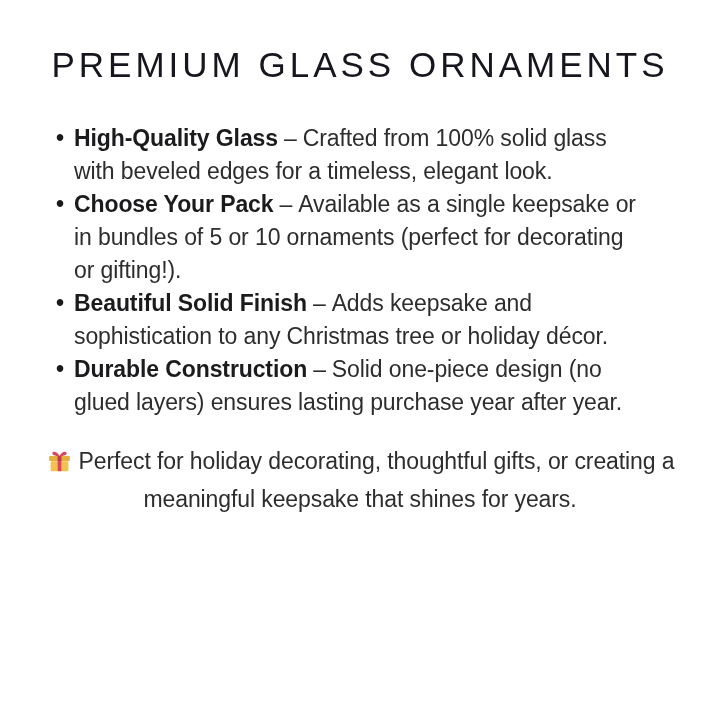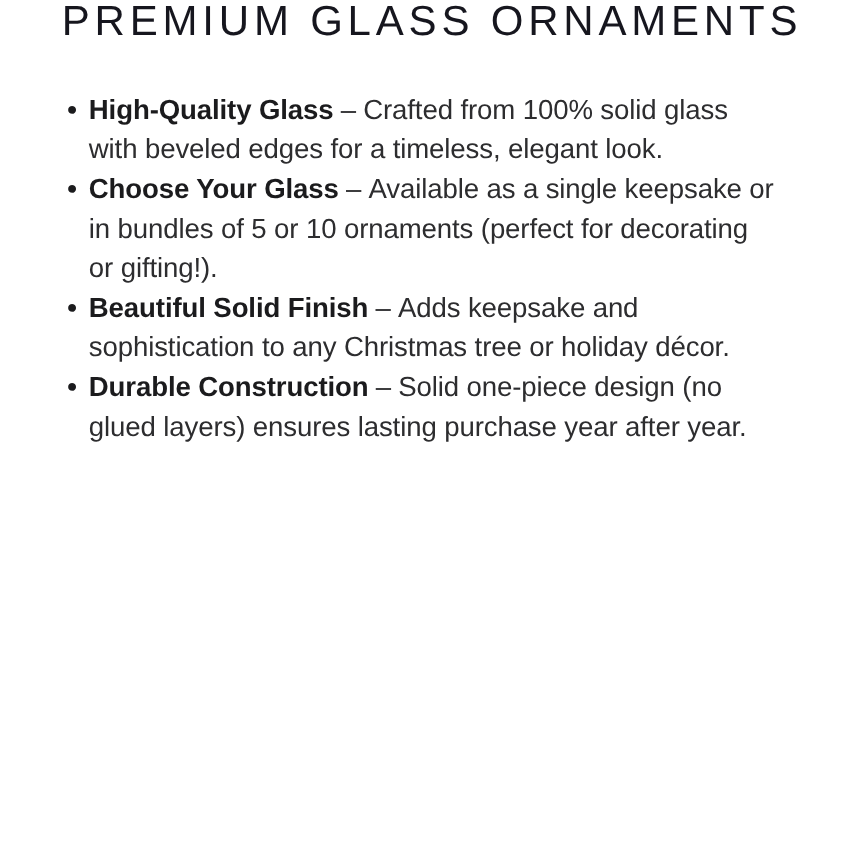--- a/index.html
+++ b/index.html
@@ -14,21 +14,21 @@
   }
   *{box-sizing:border-box;}
   html,body{margin:0;padding:0;}
   body{
     width:720px;height:720px;
     background:var(--background,#fff);
     font-family:"Liberation Sans","DejaVu Sans",sans-serif;
     color:var(--body-text,#2d2d2f);
     overflow:hidden;
   }
-  .sheet{}
+  .sheet{padding-top:47px;}
   .title{
     margin:0 0 40px 0;
     text-align:center;
     font-family:"Liberation Sans","DejaVu Sans",sans-serif;
     font-weight:300;
     font-size:35px;
     line-height:1;
     letter-spacing:4px;
     color:var(--title-text,#16161e);
     white-space:nowrap;
@@ -77,24 +77,36 @@
 
 <main class="sheet">
 
   <h1 class="title">PREMIUM GLASS ORNAMENTS</h1>
 
   <ul class="features">
     <li data-marker="•">
       <span class="feature-label">High-Quality Glass</span><span class="feature-sep">–</span><span>Crafted from 100% solid glass with beveled edges for a timeless, elegant look.</span>
     </li>
     <li data-marker="•">
-      <span class="feature-label">Choose Your Glass</span><span class="feature-sep">–</span><span>Available as a single keepsake or in bundles of 5 or 10 ornaments (perfect for decorating or gifting!).</span>
+      <span class="feature-label">Choose Your Pack</span><span class="feature-sep">–</span><span>Available as a single keepsake or in bundles of 5 or 10 ornaments (perfect for decorating or gifting!).</span>
     </li>
     <li data-marker="•">
       <span class="feature-label">Beautiful Solid Finish</span><span class="feature-sep">–</span><span>Adds keepsake and sophistication to any Christmas tree or holiday décor.</span>
     </li>
     <li data-marker="•">
       <span class="feature-label">Durable Construction</span><span class="feature-sep">–</span><span>Solid one-piece design (no glued layers) ensures lasting purchase year after year.</span>
     </li>
   </ul>
 
+  <p class="footer-note">
+    <span class="gift">
+      <svg width="27" height="27" viewBox="0 0 24 24" aria-hidden="true">
+        <path d="M12 8 C10.4 4.4 6.6 3.2 5.7 5.0 C4.8 6.8 8.5 8.1 12 8 Z" fill="var(--gift-red)"></path>
+        <path d="M12 8 C13.6 4.4 17.4 3.2 18.3 5.0 C19.2 6.8 15.5 8.1 12 8 Z" fill="var(--gift-red)"></path>
+        <rect x="4.1" y="12.6" width="15.8" height="8.9" rx="1.1" fill="var(--gift-gold)"></rect>
+        <rect x="2.8" y="8.1" width="18.4" height="4.3" rx="0.9" fill="var(--gift-gold-dark)"></rect>
+        <rect x="10.4" y="8.1" width="3.2" height="13.4" fill="var(--gift-red)"></rect>
+        <rect x="10.4" y="8.1" width="3.2" height="4.3" fill="var(--gift-red-dark)"></rect>
+      </svg>
+    </span><span>Perfect for holiday decorating, thoughtful gifts, or creating a meaningful keepsake that shines for years.</span>
+  </p>
 
 </main>
 
 </body></html>

